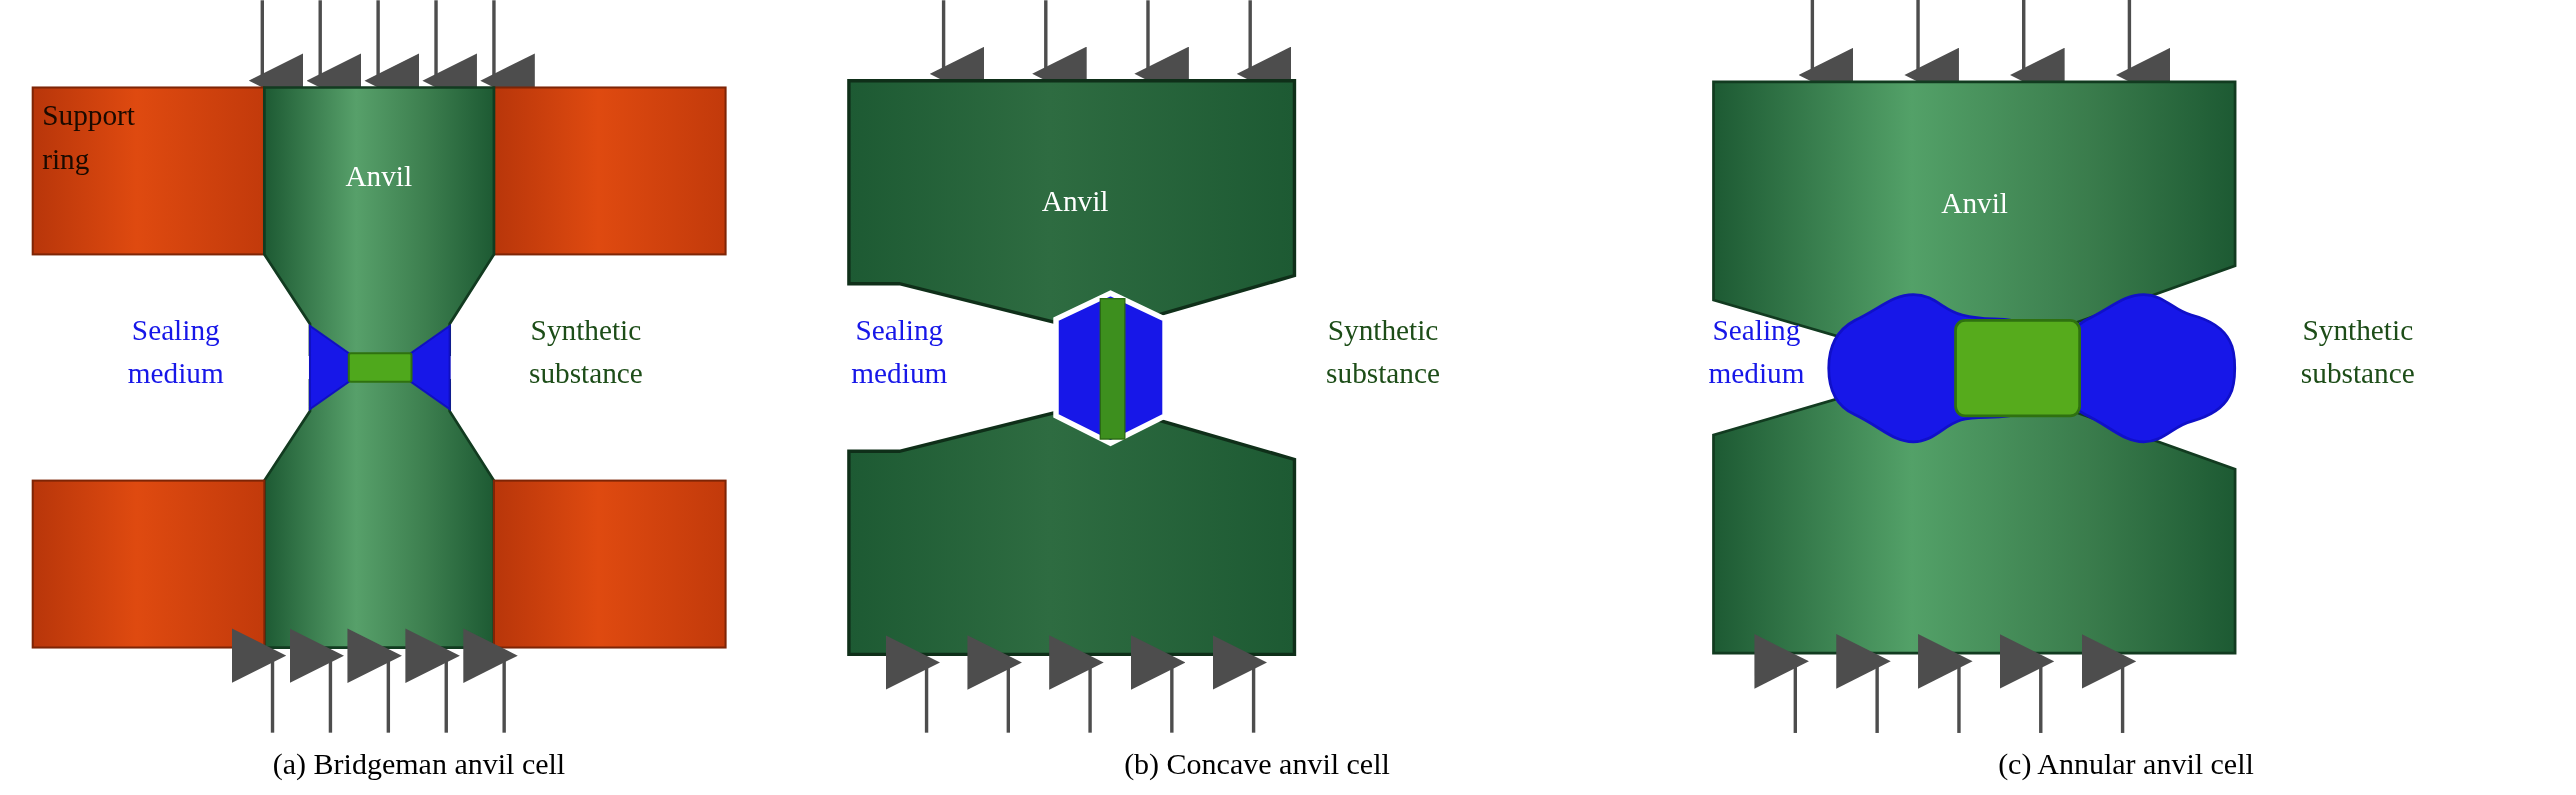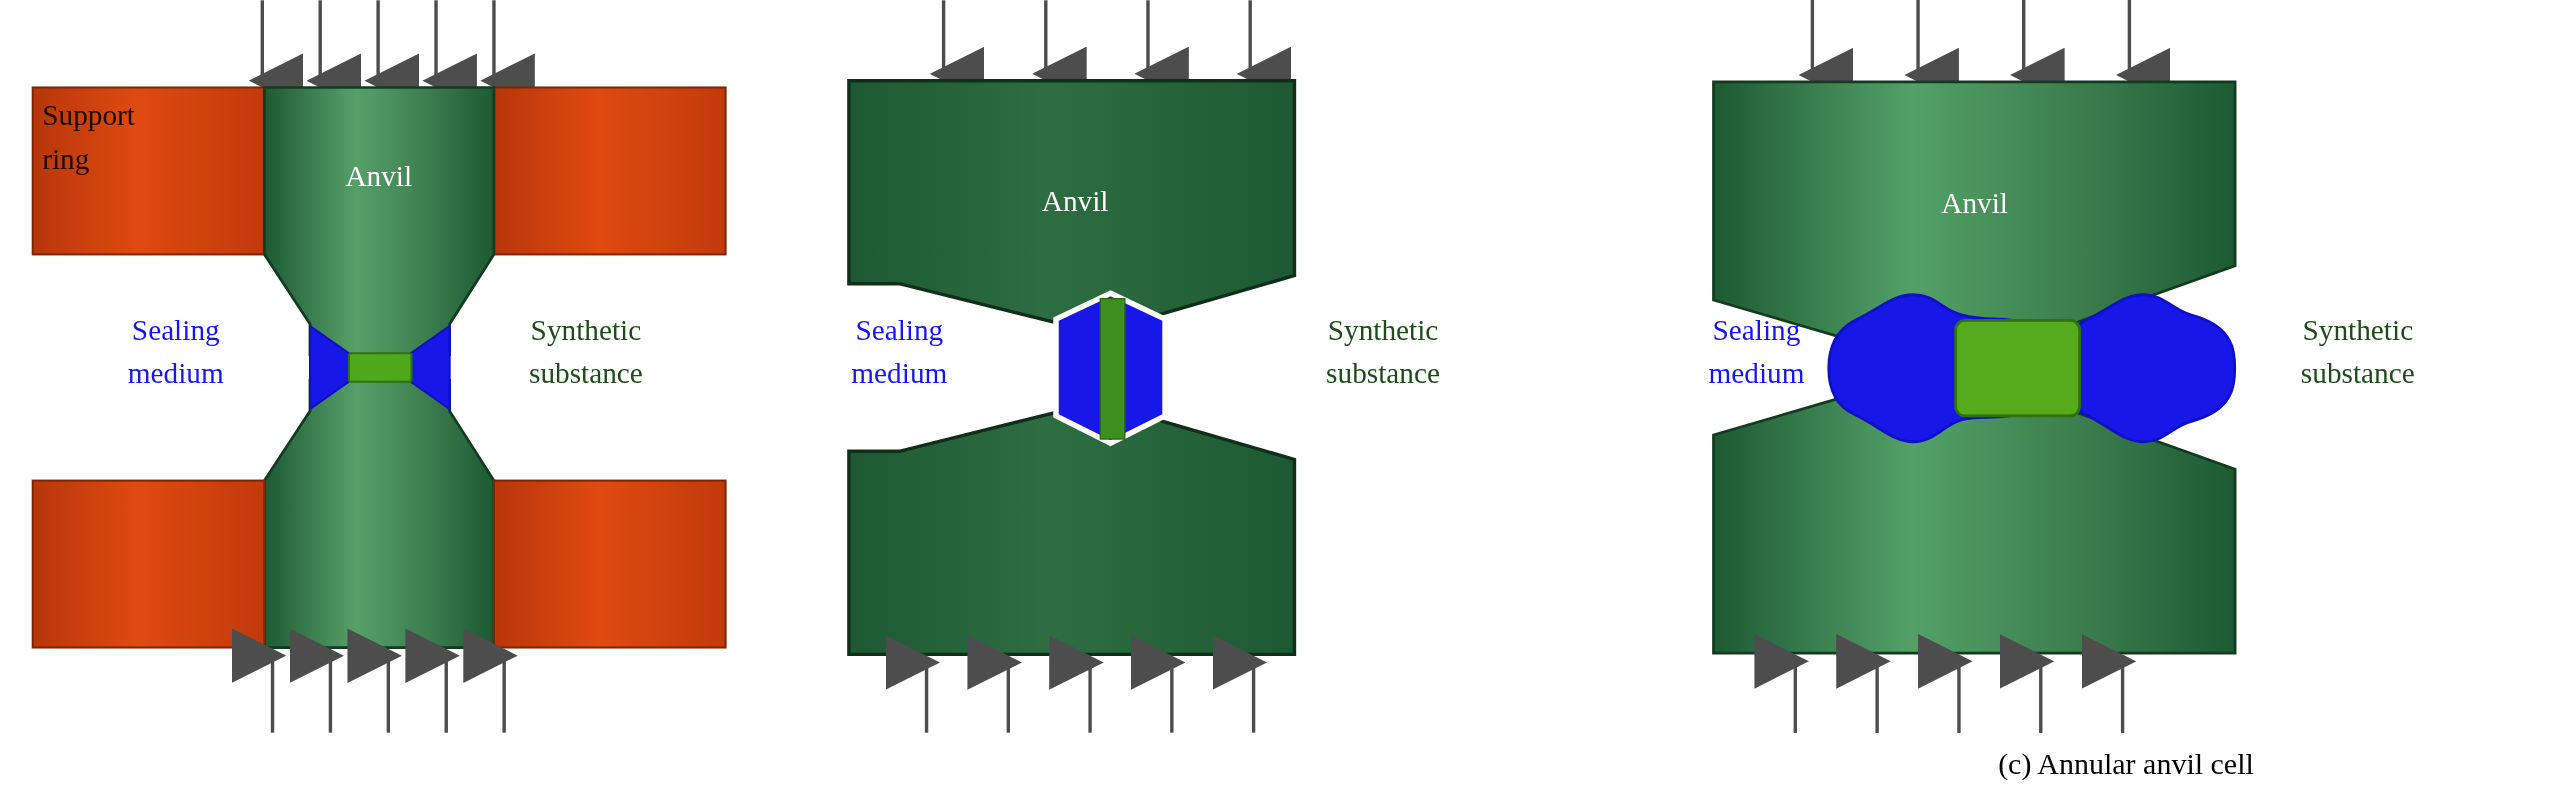--- a/index.html
+++ b/index.html
@@ -116,20 +116,21 @@
       <text class="lbl lbl-support" x="62" y="247">ring</text>
 
       <text class="lbl lbl-anvil" x="556" y="272" text-anchor="middle">Anvil</text>
 
       <text class="lbl lbl-sealing" x="258" y="498" text-anchor="middle">Sealing</text>
       <text class="lbl lbl-sealing" x="258" y="562" text-anchor="middle">medium</text>
 
       <text class="lbl lbl-synth" x="860" y="498" text-anchor="middle">Synthetic</text>
       <text class="lbl lbl-synth" x="860" y="562" text-anchor="middle">substance</text>
     </svg>
+    <div class="caption">(a) Bridgeman anvil cell</div>
   </div>
 
   <div class="panel" id="panel-b">
     <svg width="838" height="750" viewBox="0 0 1230 1100">
       <defs>
         <linearGradient id="gB-anvil" x1="0" y1="0" x2="1" y2="0">
           <stop offset="0%" stop-color="#1d5a33"></stop>
           <stop offset="45%" stop-color="#2e6c41"></stop>
           <stop offset="100%" stop-color="#1d5a33"></stop>
         </linearGradient>
@@ -162,20 +163,21 @@
       </g>
 
       <text class="lbl lbl-anvil" x="348" y="310" text-anchor="middle">Anvil</text>
 
       <text class="lbl lbl-sealing" x="90" y="498" text-anchor="middle">Sealing</text>
       <text class="lbl lbl-sealing" x="90" y="562" text-anchor="middle">medium</text>
 
       <text class="lbl lbl-synth" x="800" y="498" text-anchor="middle">Synthetic</text>
       <text class="lbl lbl-synth" x="800" y="562" text-anchor="middle">substance</text>
     </svg>
+    <div class="caption">(b) Concave anvil cell</div>
   </div>
 
   <div class="panel" id="panel-c">
     <svg width="900" height="750" viewBox="0 0 1320 1100">
       <defs>
         <linearGradient id="gC-anvil" x1="0" y1="0" x2="1" y2="0">
           <stop offset="0%" stop-color="#1d5a33"></stop>
           <stop offset="38%" stop-color="#53a168"></stop>
           <stop offset="72%" stop-color="#3a7c4c"></stop>
           <stop offset="100%" stop-color="#1d5a33"></stop>

